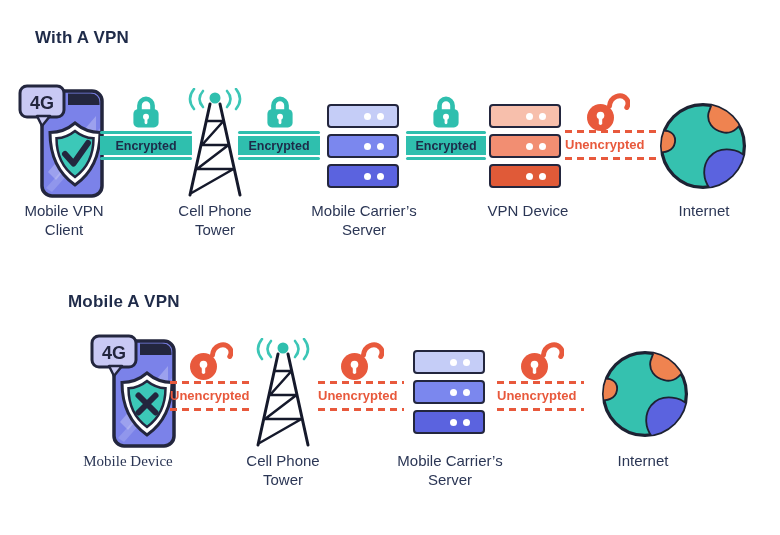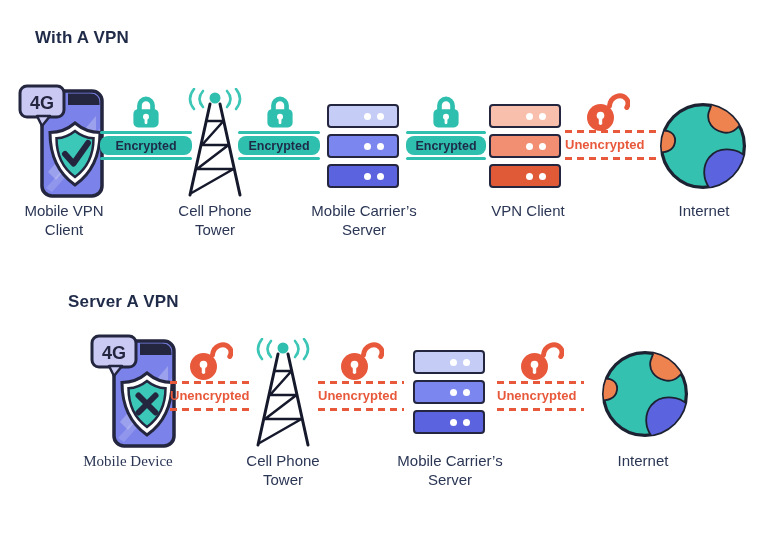--- a/index.html
+++ b/index.html
@@ -16,21 +16,20 @@
     position:absolute; width:140px; text-align:center; font-size:15px;
     line-height:1.25; color:#2b3655; white-space:pre-line;
   }
   
   .enc-link { position:absolute; }
   .enc-line { height:3px; background:#2fbfae; border-radius:2px; }
   .enc-box {
     margin:2px 0; height:19px; background:#2fbfae; color:#1d2b49;
     font-weight:bold; font-size:12.5px; display:flex; align-items:center;
     justify-content:center;
-    border-radius:8px;
   }
   
   .unenc-link { position:absolute; }
   .unenc-line {
     height:3px;
     background:repeating-linear-gradient(90deg,#e8593c 0 7px,transparent 7px 12px);
   }
   .unenc-label {
     height:16px; margin:4px 0; color:#e8593c; font-weight:bold;
     font-size:13px; text-align:left; line-height:16px; white-space:nowrap;
@@ -183,39 +182,39 @@
         </div>
       <div class="server-box b2">
           <span class="dot"></span>
           <span class="dot"></span>
         </div>
       <div class="server-box b3">
           <span class="dot"></span>
           <span class="dot"></span>
         </div>
     </div>
-    <div class="nlabel" style="left:458px; top:202px;">VPN Client</div>
+    <div class="nlabel" style="left:458px; top:202px;">VPN Device</div>
 
     <div class="unenc-link" style="left:565px; top:130px; width:93px;">
       <div class="unenc-line"></div>
       <div class="unenc-label">Unencrypted</div>
       <div class="unenc-line"></div>
     </div>
     <svg class="abs" style="left:584px; top:91px;" width="46" height="40">
         <use href="#sym-lock-open"></use>
       </svg>
 
     <svg class="abs" style="left:654px; top:100px;" width="98" height="92">
         <use href="#sym-globe"></use>
       </svg>
     <div class="nlabel" style="left:634px; top:202px;">Internet</div>
   </section>
 
   <section>
-    <h2 class="sec-title" style="left:68px; top:292px;">Server A VPN</h2>
+    <h2 class="sec-title" style="left:68px; top:292px;">Mobile A VPN</h2>
 
     <svg class="abs" style="left:84px; top:334px;" width="104" height="118">
         <use href="#sym-phone-x"></use>
       </svg>
     <div class="nlabel" style="left:58px; top:452px;font-family:Liberation Serif, serif;">Mobile Device</div>
 
     <div class="unenc-link" style="left:170px; top:381px; width:80px;">
       <div class="unenc-line"></div>
       <div class="unenc-label">Unencrypted</div>
       <div class="unenc-line"></div>

